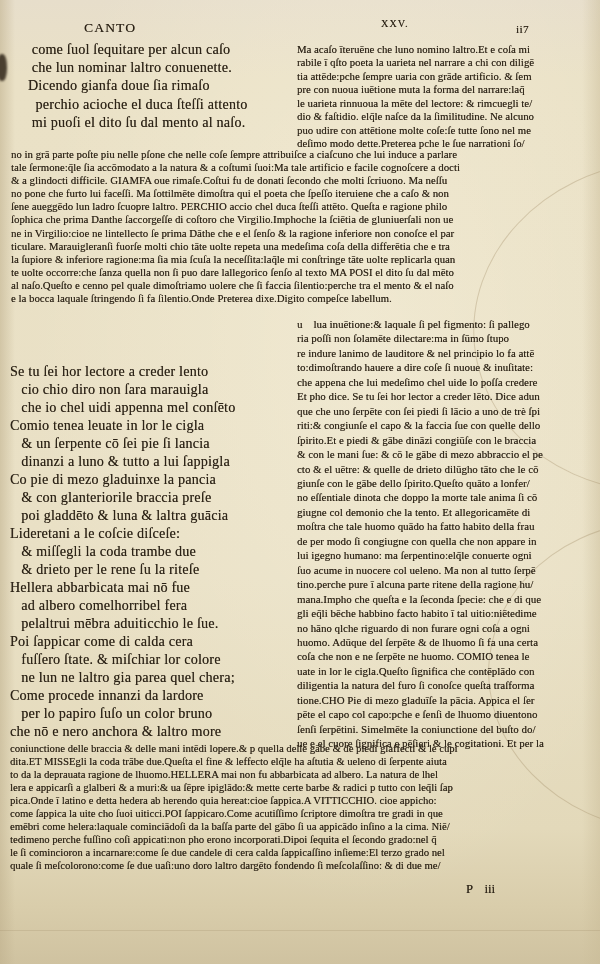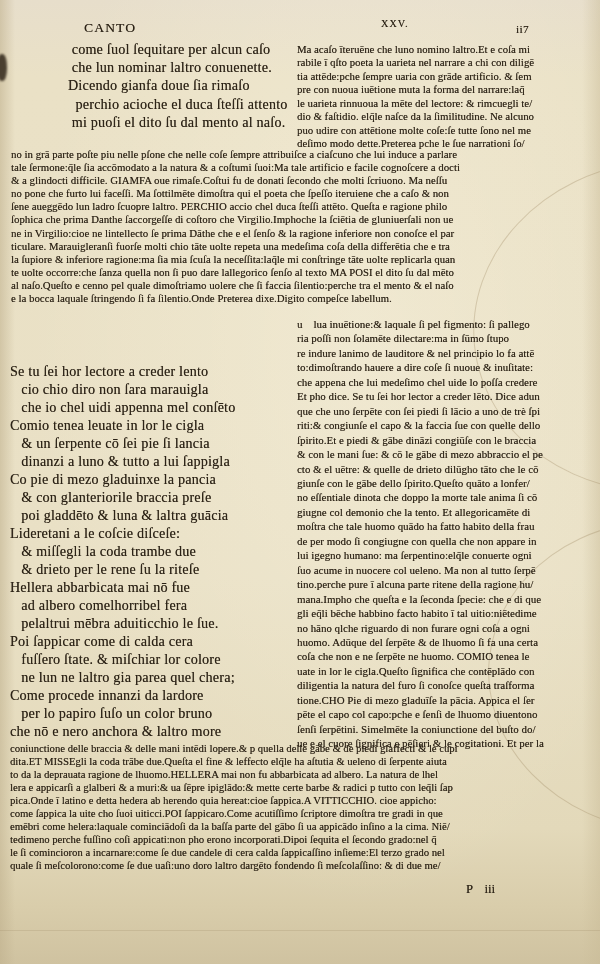--- a/index.html
+++ b/index.html
@@ -38,21 +38,21 @@
   .line { white-space: pre; }
   .ink { text-shadow: 0.2px 0.2px 0.35px rgba(40,30,15,0.6); }
 
   .header-span { position: absolute; letter-spacing: 1.2px; }
   .running-title { left: 84px; top: 20px; font-size: 13.5px; }
   .canto-number  { left: 381px; top: 18px; font-size: 10px; }
   .folio         { left: 516px; top: 23px; font-size: 11px; letter-spacing: 0.5px; }
 
   .block { position: absolute; }
 
-  .top-poem { left: 28px; top: 41px; margin-left: 40px; }
+  .top-poem { left: 28px; top: 41px; }
   .poem-line { font-size: 14px; line-height: 18.2px; letter-spacing: 0.25px; }
 
   .top-comm { left: 297px; top: 43px; width: 298px; }
   .comm-line { font-size: 10.7px; line-height: 13.45px; letter-spacing: 0.05px; }
 
   .mid-comm { left: 11px; top: 148px; width: 584px; }
   .mid-line { font-size: 10.7px; line-height: 13.1px; letter-spacing: 0.05px; }
 
   .main-poem { left: 10px; top: 331px; margin-top: 32px; }
   .poem2-line { font-size: 14px; line-height: 18px; letter-spacing: 0.25px; }

